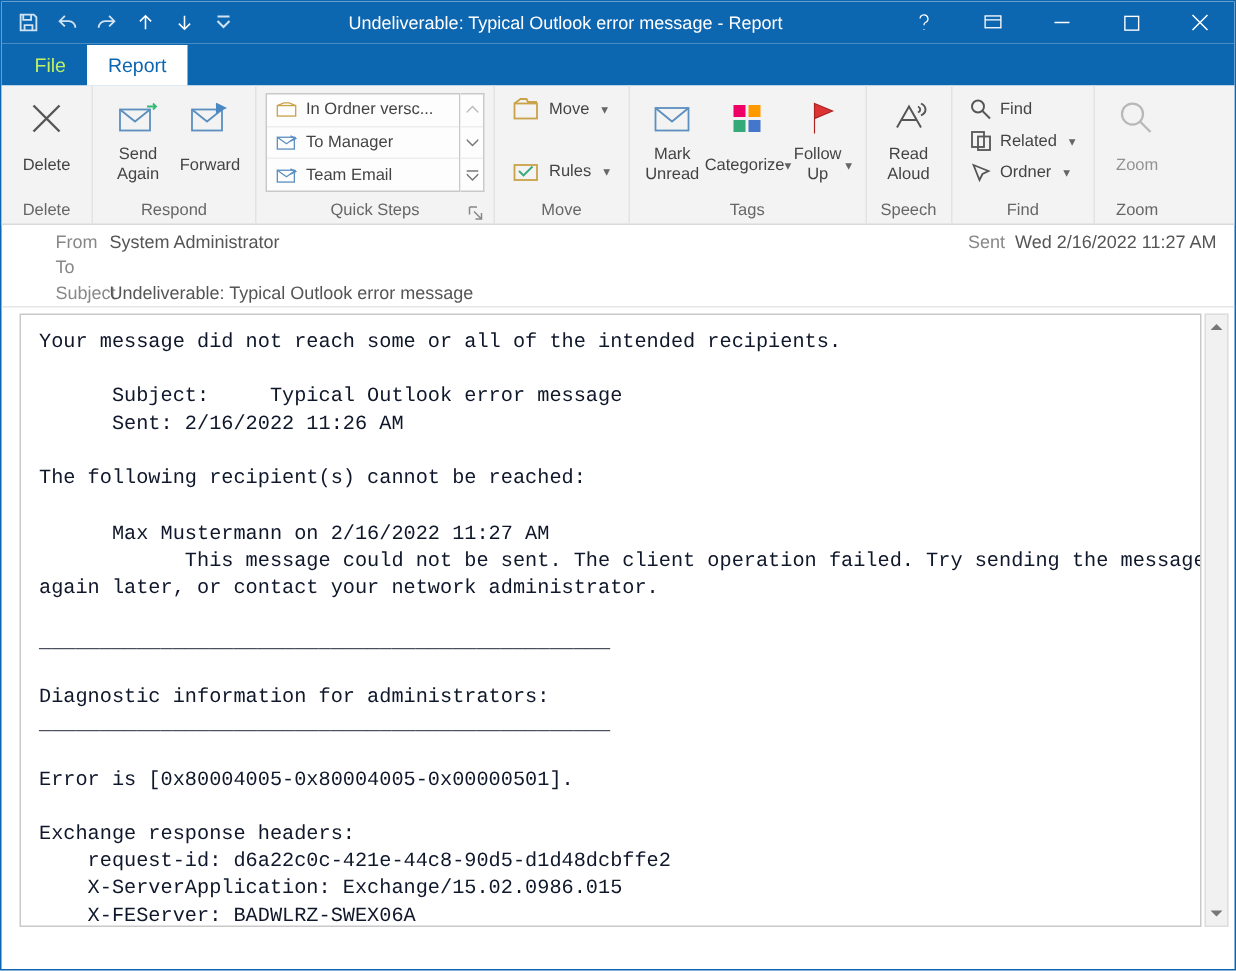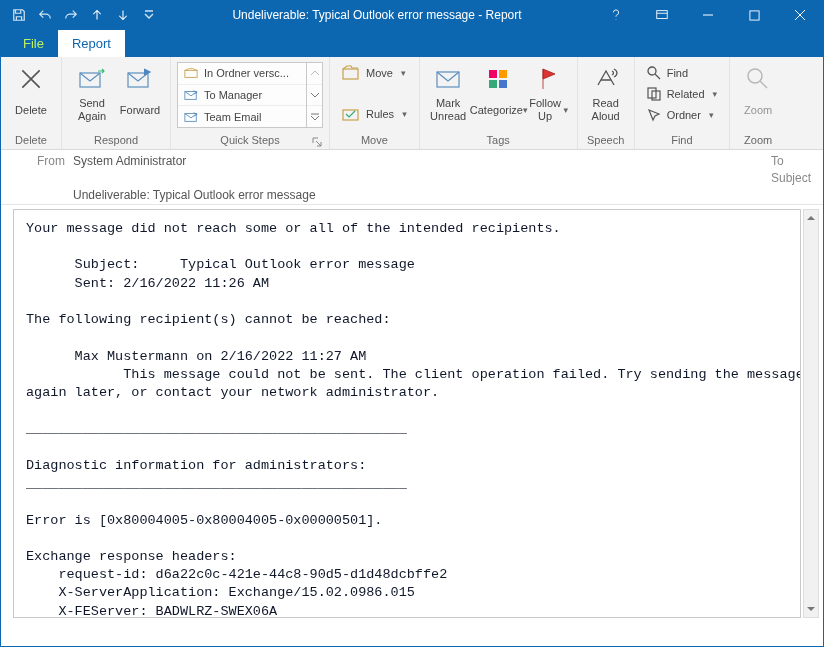--- a/index.html
+++ b/index.html
@@ -337,20 +337,21 @@
       </div>
     </div>
     <div class="group-label">Zoom</div>
   </div>
 
 </div>
 
 <div class="infobar">
   <div class="lab">From</div>
   <div class="val">System Administrator</div>
+  <div class="sent"><span class="lab">Sent</span>&nbsp;&nbsp;<span class="val">Wed 2/16/2022 11:27 AM</span></div>
   <div class="lab">To</div>
   <div class="val"></div>
   <div></div>
   <div class="lab">Subject</div>
   <div class="val" style="grid-column:2/4">Undeliverable: Typical Outlook error message</div>
 </div>
 
 <div class="body-wrap">
   <div class="msgbody">Your message did not reach some or all of the intended recipients.
 

